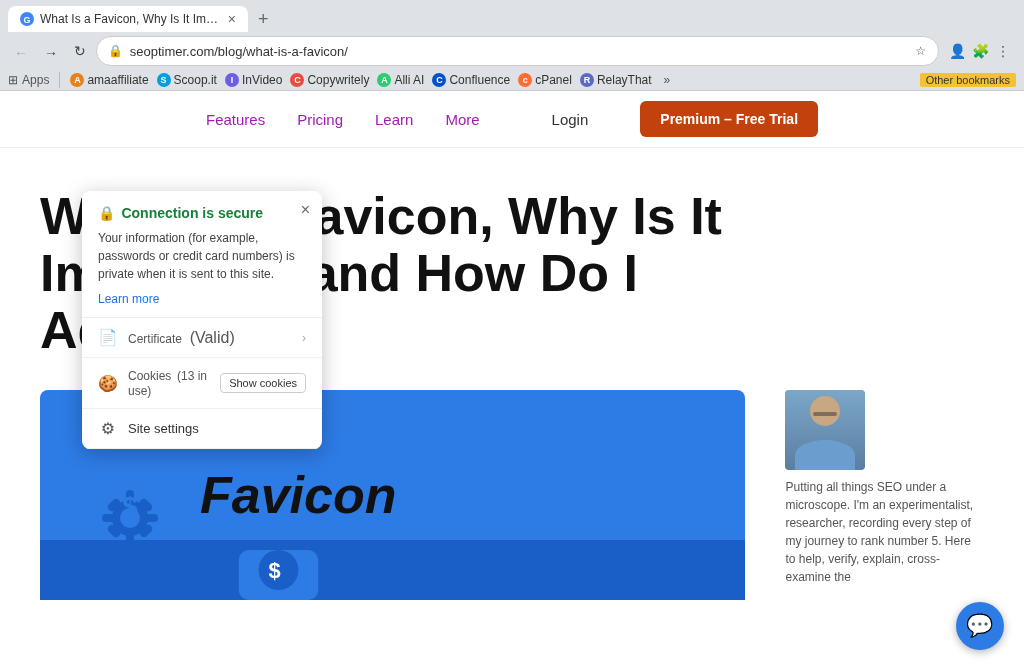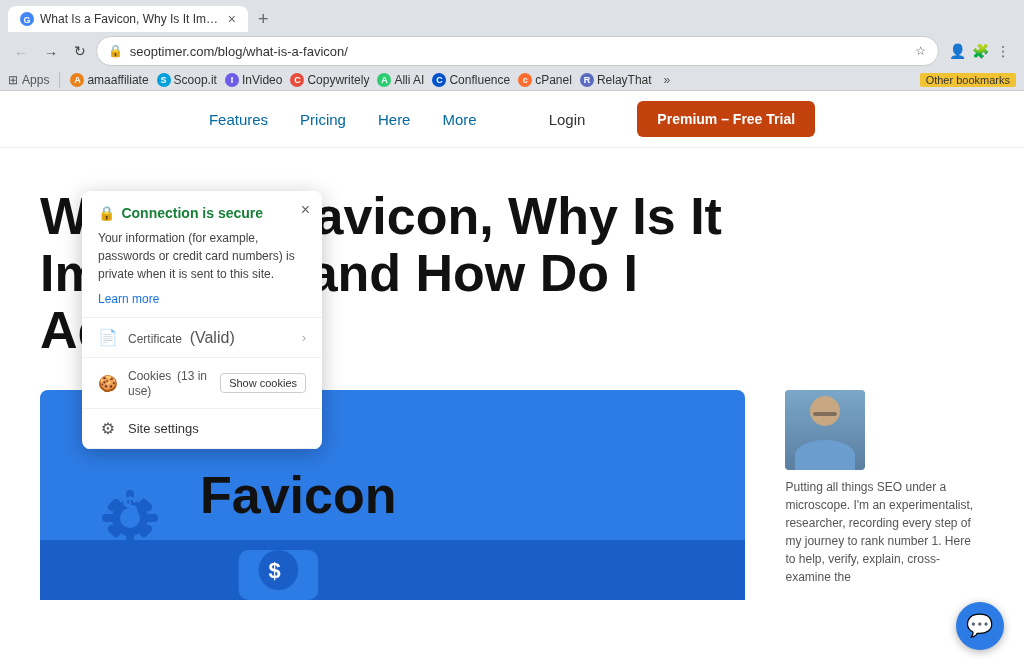--- a/index.html
+++ b/index.html
@@ -37,21 +37,21 @@
 
     
     .page { width: 100%; background: #fff; position: relative; }
 
     
     .site-nav {
       display: flex; align-items: center; justify-content: center;
       padding: 10px 40px; border-bottom: 1px solid #eee; gap: 40px;
     }
     .nav-links { display: flex; align-items: center; gap: 32px; }
-    .nav-link { color: #0369a1; text-decoration: none; font-size: 15px; font-weight: 500; cursor: pointer; }
+    .nav-link { color: #a21caf; text-decoration: none; font-size: 15px; font-weight: 500; cursor: pointer; }
     .nav-login { color: #333; text-decoration: none; font-size: 15px; cursor: pointer; }
     .nav-cta {
       background: #c2410c; color: #fff; padding: 10px 20px; border-radius: 6px;
       font-size: 14px; font-weight: bold; cursor: pointer; border: none; white-space: nowrap;
     }
 
     
     .hero { padding: 40px 40px 20px; }
     .hero-title { font-size: 52px; font-weight: 900; color: #111; line-height: 1.1; max-width: 700px; }
     .favicon-image-block {
@@ -209,21 +209,21 @@
     </div>
   </div>
 </div>
 
 <div class="page" style="height: calc(670px - 110px); overflow: hidden; position: relative;">
 
   <div class="site-nav" style="position:relative;">
     <div class="nav-links">
       <a class="nav-link">Features</a>
       <a class="nav-link">Pricing</a>
-      <a class="nav-link">Here</a>
+      <a class="nav-link">Learn</a>
       <a class="nav-link">More</a>
     </div>
     <a class="nav-login" style="margin-left:32px;">Login</a>
     <button class="nav-cta" style="margin-left:12px;">Premium – Free Trial</button>
   </div>
 
   <div class="hero">
     <div class="hero-title">What Is a Favicon, Why Is It Important, and How Do I Add One?</div>
   </div>
 
@@ -243,21 +243,21 @@
           <rect x="64" y="46" width="14" height="8" rx="4" fill="#1a5fc8"></rect>
           <rect x="30" y="30" width="8" height="14" rx="4" fill="#1a5fc8" transform="rotate(45 34 37)"></rect>
           <rect x="62" y="30" width="8" height="14" rx="4" fill="#1a5fc8" transform="rotate(-45 66 37)"></rect>
           <rect x="30" y="56" width="8" height="14" rx="4" fill="#1a5fc8" transform="rotate(-45 34 63)"></rect>
           <rect x="62" y="56" width="8" height="14" rx="4" fill="#1a5fc8" transform="rotate(45 66 63)"></rect>
         </svg>
 
         <div style="position:relative;margin-top:-75px;z-index:2;font-size:28px;font-weight:900;color:#2d7be5;line-height:1;">$</div>
       </div>
 
-      <div style="z-index:1;">
+      <div style="z-index:1;font-style:italic;">
         <span style="font-size:52px;font-weight:900;color:#111;">Favicon</span>
       </div>
 
       <div style="position:absolute;bottom:0;left:0;right:0;height:60px;background:#1a5fc8;border-radius:0;">
         <svg width="100%" height="60" viewBox="0 0 710 60" preserveAspectRatio="none">
           <rect x="200" y="10" width="80" height="50" rx="10" fill="#2d7be5"></rect>
           <circle cx="240" cy="30" r="20" fill="#1a5fc8"></circle>
           <text x="230" y="38" fill="#fff" font-size="22" font-weight="bold">$</text>
         </svg>
       </div>
@@ -268,21 +268,21 @@
 
         <div style="width:80px;height:80px;background:linear-gradient(180deg,#7ba7c9 0%,#5a7fa0 100%);position:relative;overflow:hidden;border-radius:4px;">
 
           <div style="position:absolute;top:6px;left:50%;transform:translateX(-50%);width:30px;height:30px;border-radius:50%;background:#c8a882;"></div>
 
           <div style="position:absolute;bottom:0;left:50%;transform:translateX(-50%);width:60px;height:30px;border-radius:50% 50% 0 0;background:#6b9ecf;"></div>
 
           <div style="position:absolute;top:22px;left:50%;transform:translateX(-50%);width:24px;height:4px;background:#333;border-radius:2px;opacity:0.5;"></div>
         </div>
       </div>
-      <div class="author-bio">Putting all things SEO under a microscope. I'm an experimentalist, researcher, recording every step of my journey to rank number 1. Here to help, verify, explain, cross-examine the</div>
+      <div class="author-bio">Putting all things SEO under a microscope. I'm an experimentalist, researcher, recording every step of my journey to rank number 5. Here to help, verify, explain, cross-examine the</div>
     </div>
   </div>
 
   <div class="security-popup">
     <div class="popup-header">
       <div class="popup-secure-label">
         <span>🔒</span>
         <span>Connection is secure</span>
       </div>
       <div class="popup-description">Your information (for example, passwords or credit card numbers) is private when it is sent to this site.</div>

